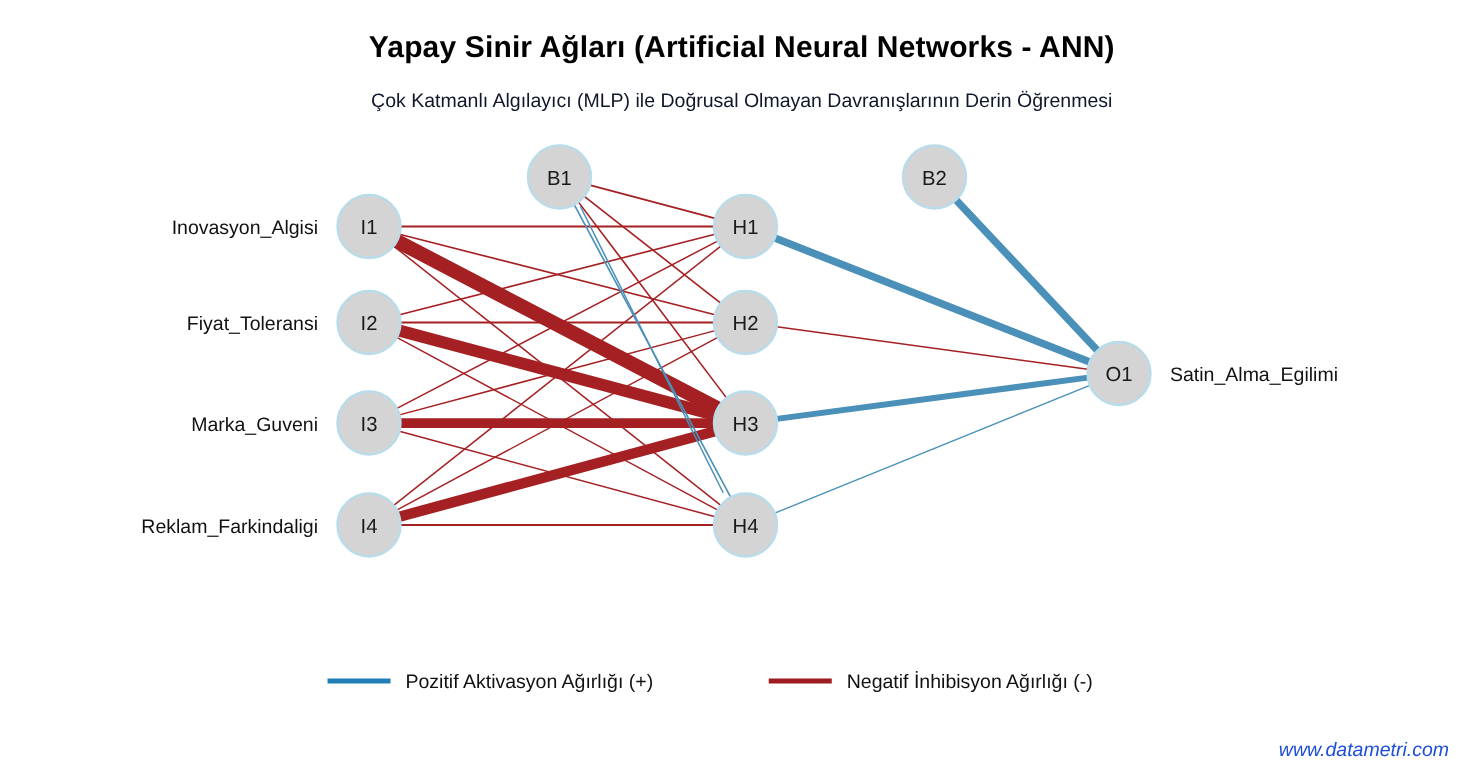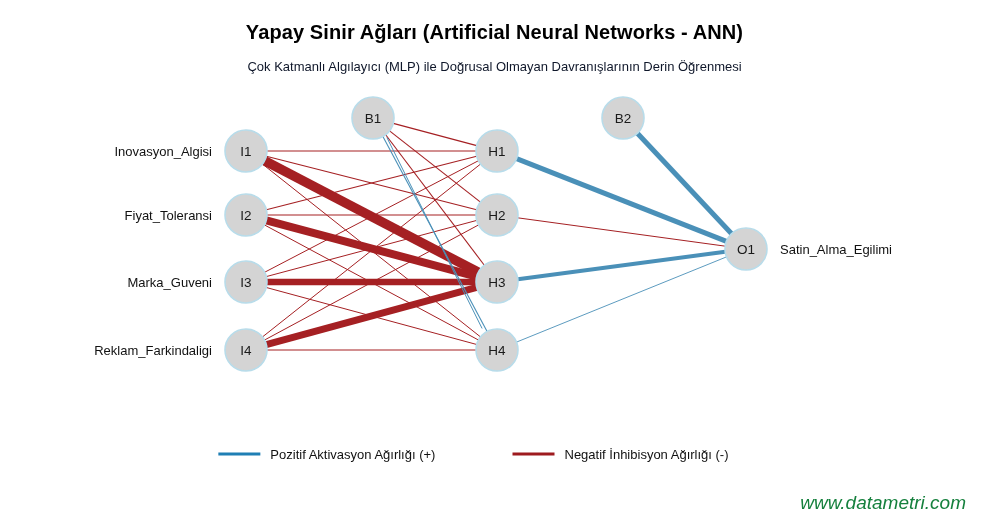--- a/index.html
+++ b/index.html
@@ -63,23 +63,23 @@
     font-family: "Liberation Sans", sans-serif;
     font-size: 13px;
     fill: #111111;
   }
   #footer {
     position: absolute;
     left: 0;
     top: 492px;
     width: 966px;
     text-align: right;
-    font-size: 19px;
+    font-size: 13px;
     font-style: italic;
-    color: #15803d;
+    color: #1d4ed8;
   }
 </style>
 </head>
 <body>
 
 <div id="stage">
 
   <div id="title">Yapay Sinir Ağları (Artificial Neural Networks - ANN)</div>
   <div id="subtitle">Çok Katmanlı Algılayıcı (MLP) ile Doğrusal Olmayan Davranışlarının Derin Öğrenmesi</div>
 

